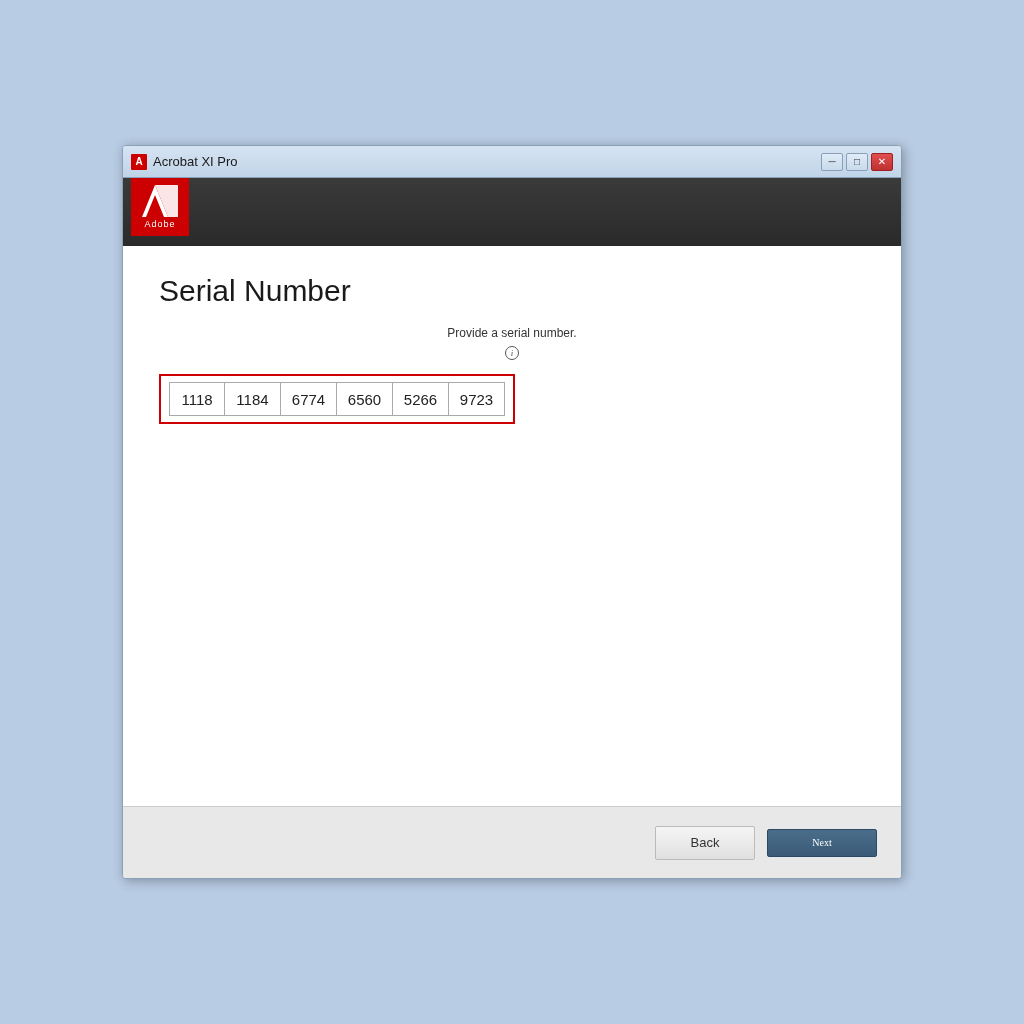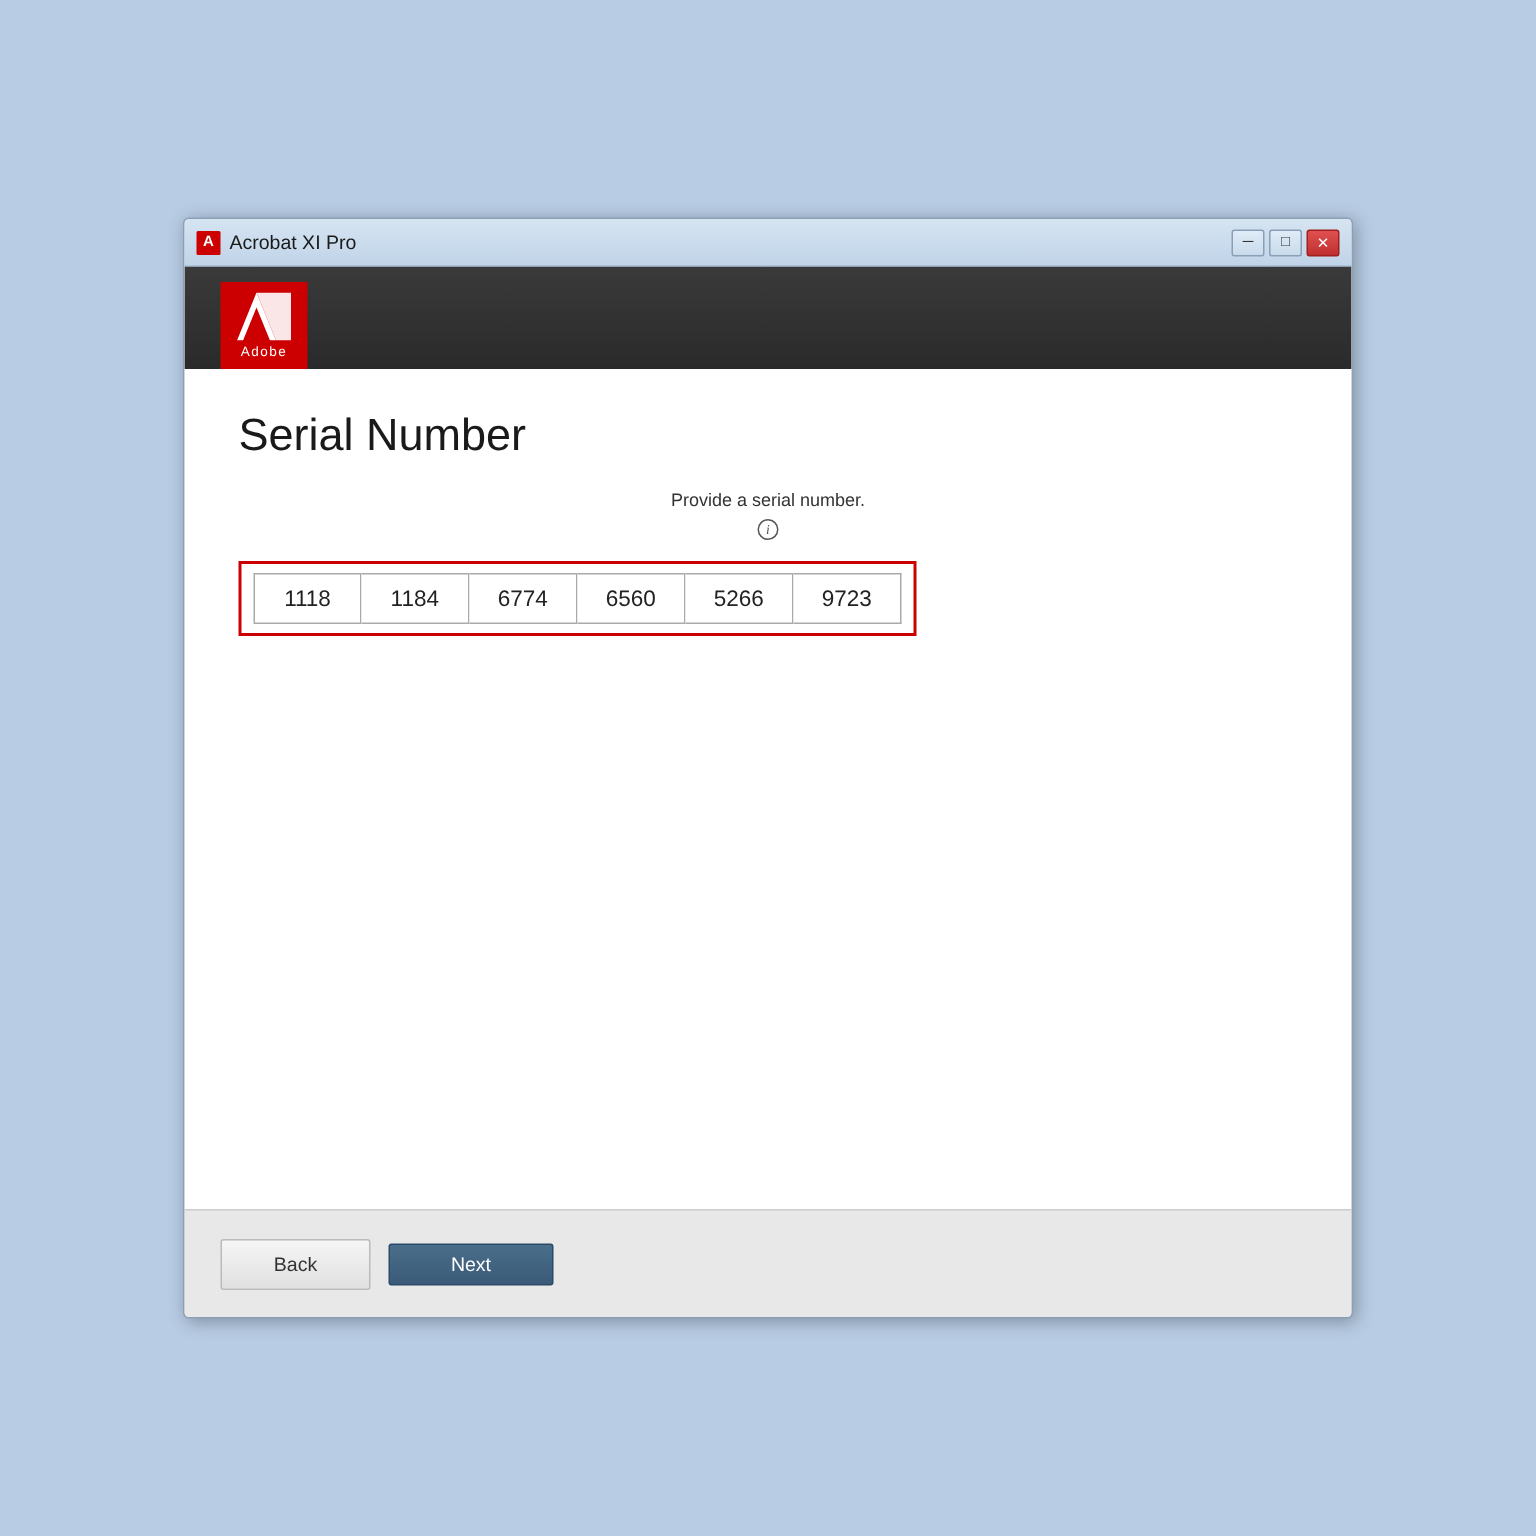--- a/index.html
+++ b/index.html
@@ -89,22 +89,22 @@
     .win-btn.close {
       background: linear-gradient(to bottom, #e05050, #c03030);
       color: white;
       border-color: #a02020;
     }
 
     .header-bar {
       background: linear-gradient(to bottom, #3a3a3a, #2a2a2a);
       height: 68px;
       display: flex;
-      align-items: flex-end;
-      padding: 0 24px;
+      align-items: flex-start;
+      padding: 0 8px;
     }
 
     .adobe-logo {
       width: 58px;
       height: 58px;
       background: #cc0000;
       display: flex;
       align-items: center;
       justify-content: center;
       flex-direction: column;
@@ -161,40 +161,40 @@
     .serial-container {
       border: 2px solid #cc0000;
       display: inline-flex;
       align-items: center;
       padding: 6px 8px;
       gap: 0;
       background: white;
     }
 
     .serial-field {
-      width: 72px;
+      width: 56px;
       height: 34px;
       border: 1px solid #aaa;
       text-align: center;
       font-size: 15px;
       color: #222;
       font-family: 'Segoe UI', Arial, sans-serif;
       outline: none;
       background: white;
     }
 
     .serial-field:not(:first-child) {
       border-left: none;
     }
 
     .footer-bar {
       background: #e8e8e8;
       border-top: 1px solid #ccc;
       display: flex;
-      justify-content: flex-start;
+      justify-content: flex-end;
       align-items: center;
       padding: 14px 24px;
       gap: 12px;
       height: 72px;
     }
 
     .btn-back {
       width: 100px;
       height: 34px;
       background: linear-gradient(to bottom, #f5f5f5, #e0e0e0);
@@ -205,24 +205,24 @@
       border-radius: 2px;
       font-family: 'Segoe UI', Arial, sans-serif;
     }
 
     .btn-next {
       width: 110px;
       height: 28px;
       background: linear-gradient(to bottom, #4a6e8a, #3a5a78);
       border: 1px solid #2a4a68;
       color: white;
-      font-size: 13px;
+      font-size: 10px;
       cursor: pointer;
       border-radius: 2px;
-      font-family: Liberation Sans, sans-serif;
+      font-family: Liberation Serif, serif;
     }
 
     
     .adobe-n-svg {
       width: 36px;
       height: 32px;
     }
   </style>
 </head>
 <body>

